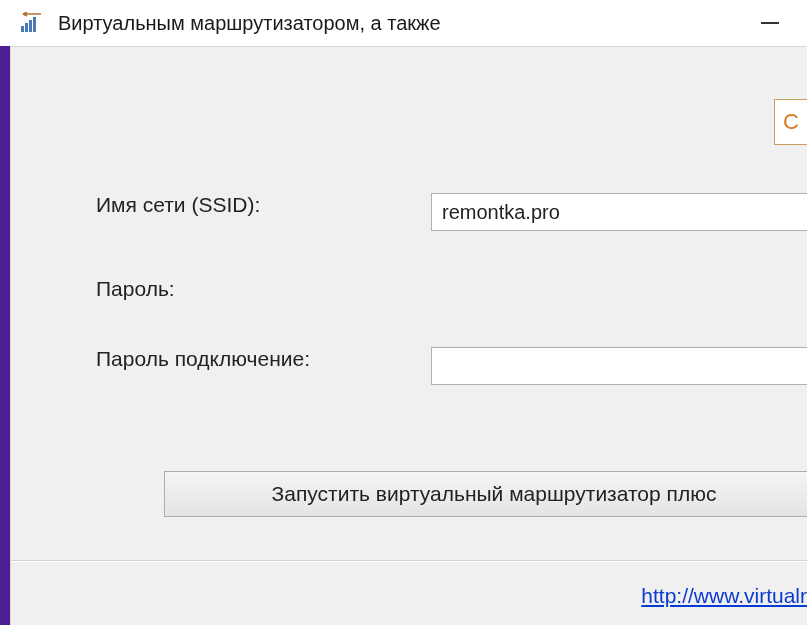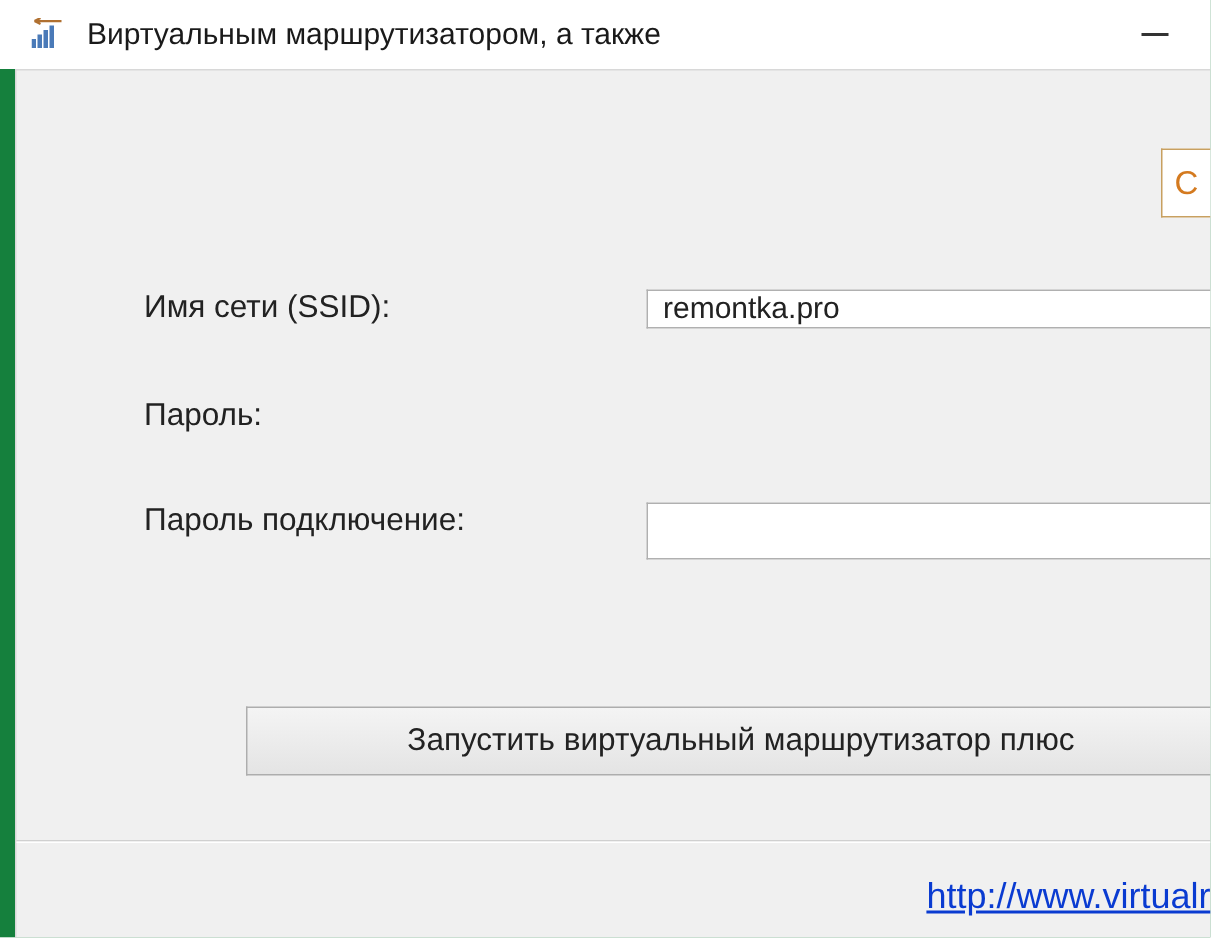--- a/index.html
+++ b/index.html
@@ -6,21 +6,21 @@
   html, body { width: 807px; height: 625px; overflow: hidden; }
   body {
     font-family: "Segoe UI", Tahoma, Arial, sans-serif;
     background: #ffffff;
     font-size: 19px;
     color: #222;
   }
   .window {
     width: 807px;
     height: 625px;
-    background: #15803d;
+    background: #4c1d95;
     position: relative;
   }
   .titlebar {
     height: 46px;
     display: flex;
     align-items: center;
     padding: 0 10px 0 20px;
     background: #ffffff;
     position: relative;
   }
@@ -83,21 +83,21 @@
     align-items: flex-start;
     margin-bottom: 46px;
   }
   .row .label {
     width: 335px;
     font-size: 21px;
     color: #222;
   }
   .row input.textfield {
     flex: 1;
-    height: 26px;
+    height: 38px;
     border: 1px solid #b0b0b0;
     background: #ffffff;
     font-size: 20px;
     padding: 4px 10px;
     color: #222;
     outline: none;
     font-family: inherit;
     border-right: none;
   }
   .row .select {
@@ -133,21 +133,21 @@
     top: 513px;
     height: 0;
     border-top: 1px solid #d0d0d0;
     border-bottom: 1px solid #ffffff;
   }
 
   .footer-link {
     position: absolute;
     right: 0;
     top: 537px;
-    font-size: 24px;
+    font-size: 21px;
     color: #0a3bd1;
     text-decoration: underline;
     cursor: pointer;
   }
 </style>
 </head>
 <body>
 
 <div class="window">
 

